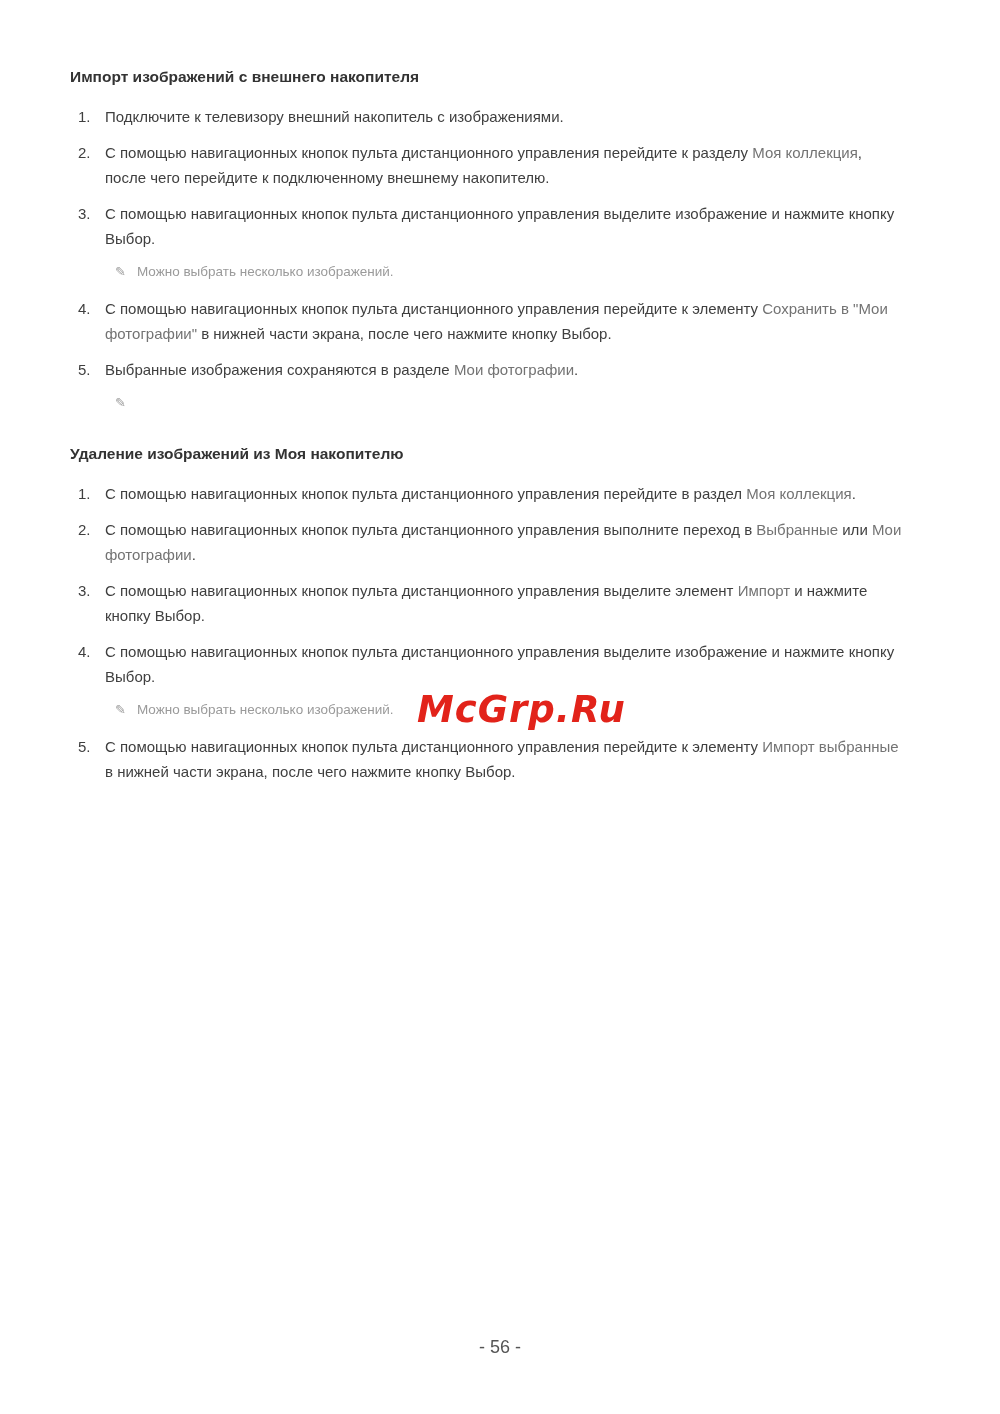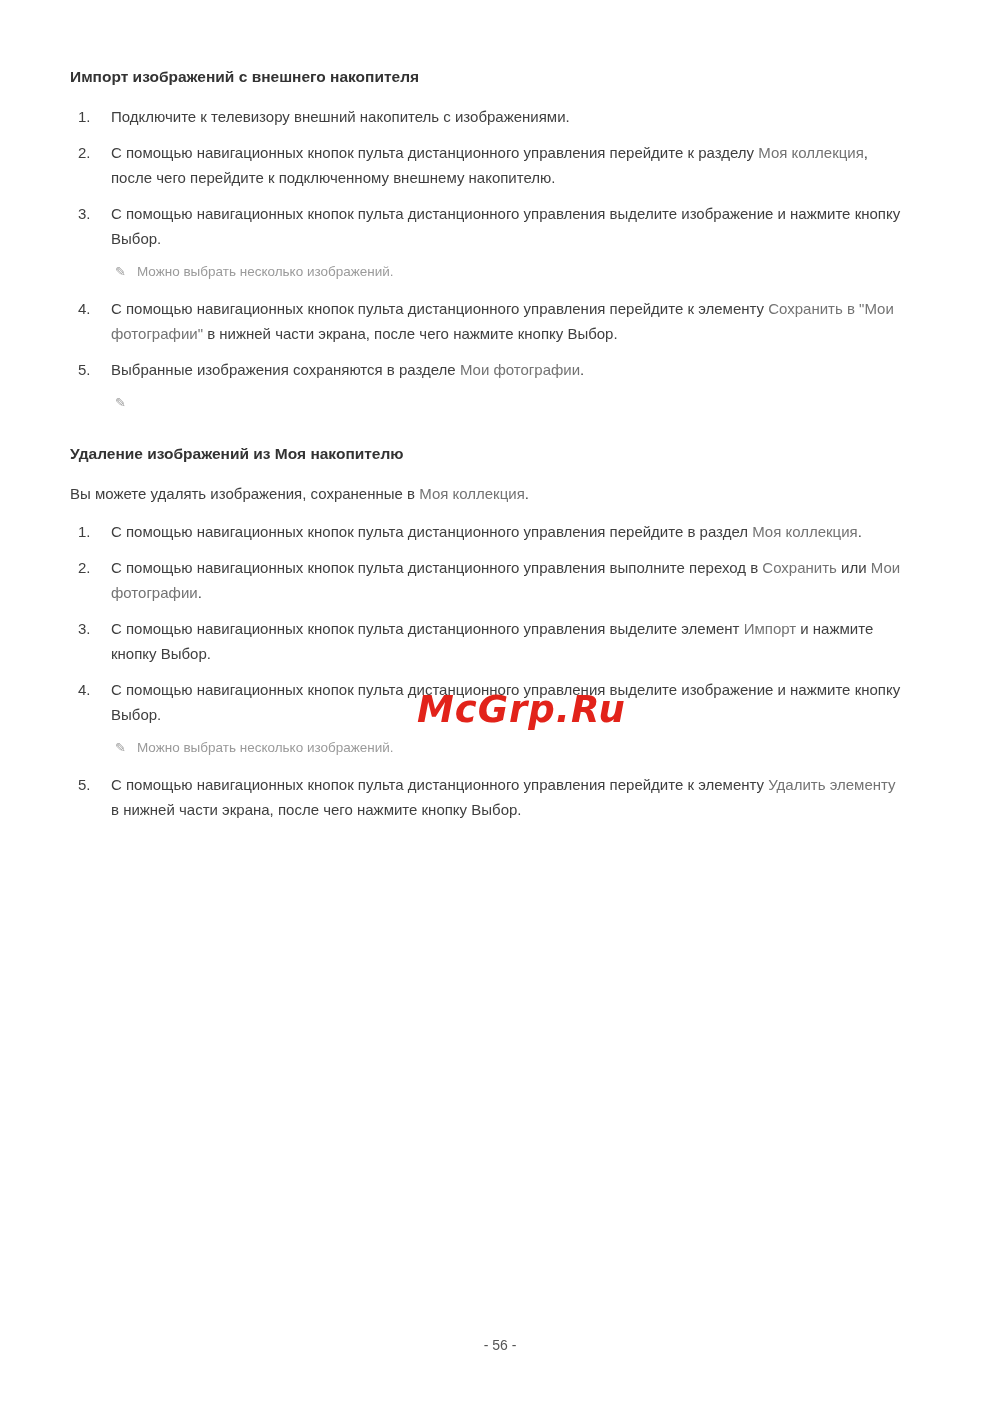--- a/index.html
+++ b/index.html
@@ -37,21 +37,21 @@
     margin-bottom: 11px;
   }
   .num {
     flex: none;
     width: 22px;
     margin-left: 8px;
     text-align: left;
   }
   .item-text {
     flex: 1;
-    margin-left: 11px;
+    margin-left: 5px;
   }
   .link {
     color: #737373;
     cursor: pointer;
   }
   .note {
     display: flex;
     align-items: flex-start;
     margin: 4px 0 14px 45px;
     font-size: 13.5px;
@@ -75,21 +75,21 @@
     color: #e2231a;
     font-family: "DejaVu Sans", sans-serif;
     margin-left: 9px;
   }
   .footer {
     position: absolute;
     left: 0;
     right: 0;
     top: 1337px;
     text-align: center;
-    font-size: 14px;
+    font-size: 18px;
     color: #555555;
   }
 </style>
 </head>
 <body>
 
 <div class="page">
 
   <div class="section">
     <h2 class="section-heading">Импорт изображений с внешнего накопителя</h2>
@@ -135,35 +135,32 @@
     </div>
 
     <div class="note">
       <span class="note-icon">✎</span>
     </div>
   </div>
 
   <div class="section">
     <h2 class="section-heading">Удаление изображений из Моя накопителю</h2>
 
-    <p class="intro">
-      <span>Вы можете удалять изображения, сохраненные в </span><span class="link">Моя коллекция</span><span>.</span>
-    </p>
 
     <div class="list-item">
       <span class="num">1.</span>
       <div class="item-text">
         <span>С помощью навигационных кнопок пульта дистанционного управления перейдите в раздел </span><span class="link">Моя коллекция</span><span>.</span>
       </div>
     </div>
 
     <div class="list-item">
       <span class="num">2.</span>
       <div class="item-text">
-        <span>С помощью навигационных кнопок пульта дистанционного управления выполните переход в </span><span class="link">Сохранить</span><span> или </span><span class="link">Мои фотографии</span><span>.</span>
+        <span>С помощью навигационных кнопок пульта дистанционного управления выполните переход в </span><span class="link">Выбранные</span><span> или </span><span class="link">Мои фотографии</span><span>.</span>
       </div>
     </div>
 
     <div class="list-item">
       <span class="num">3.</span>
       <div class="item-text">
         <span>С помощью навигационных кнопок пульта дистанционного управления выделите элемент </span><span class="link">Импорт</span><span> и нажмите кнопку Выбор.</span>
       </div>
     </div>
 
@@ -175,21 +172,21 @@
     </div>
 
     <div class="note">
       <span class="note-icon">✎</span>
       <span>Можно выбрать несколько изображений.</span>
     </div>
 
     <div class="list-item">
       <span class="num">5.</span>
       <div class="item-text">
-        <span>С помощью навигационных кнопок пульта дистанционного управления перейдите к элементу </span><span class="link">Удалить элементу</span><span> в нижней части экрана, после чего нажмите кнопку Выбор.</span>
+        <span>С помощью навигационных кнопок пульта дистанционного управления перейдите к элементу </span><span class="link">Импорт выбранные</span><span> в нижней части экрана, после чего нажмите кнопку Выбор.</span>
       </div>
     </div>
   </div>
 
 </div>
 
 <div class="watermark">McGrp.Ru</div>
 
 <div class="footer">- 56 -</div>
 

